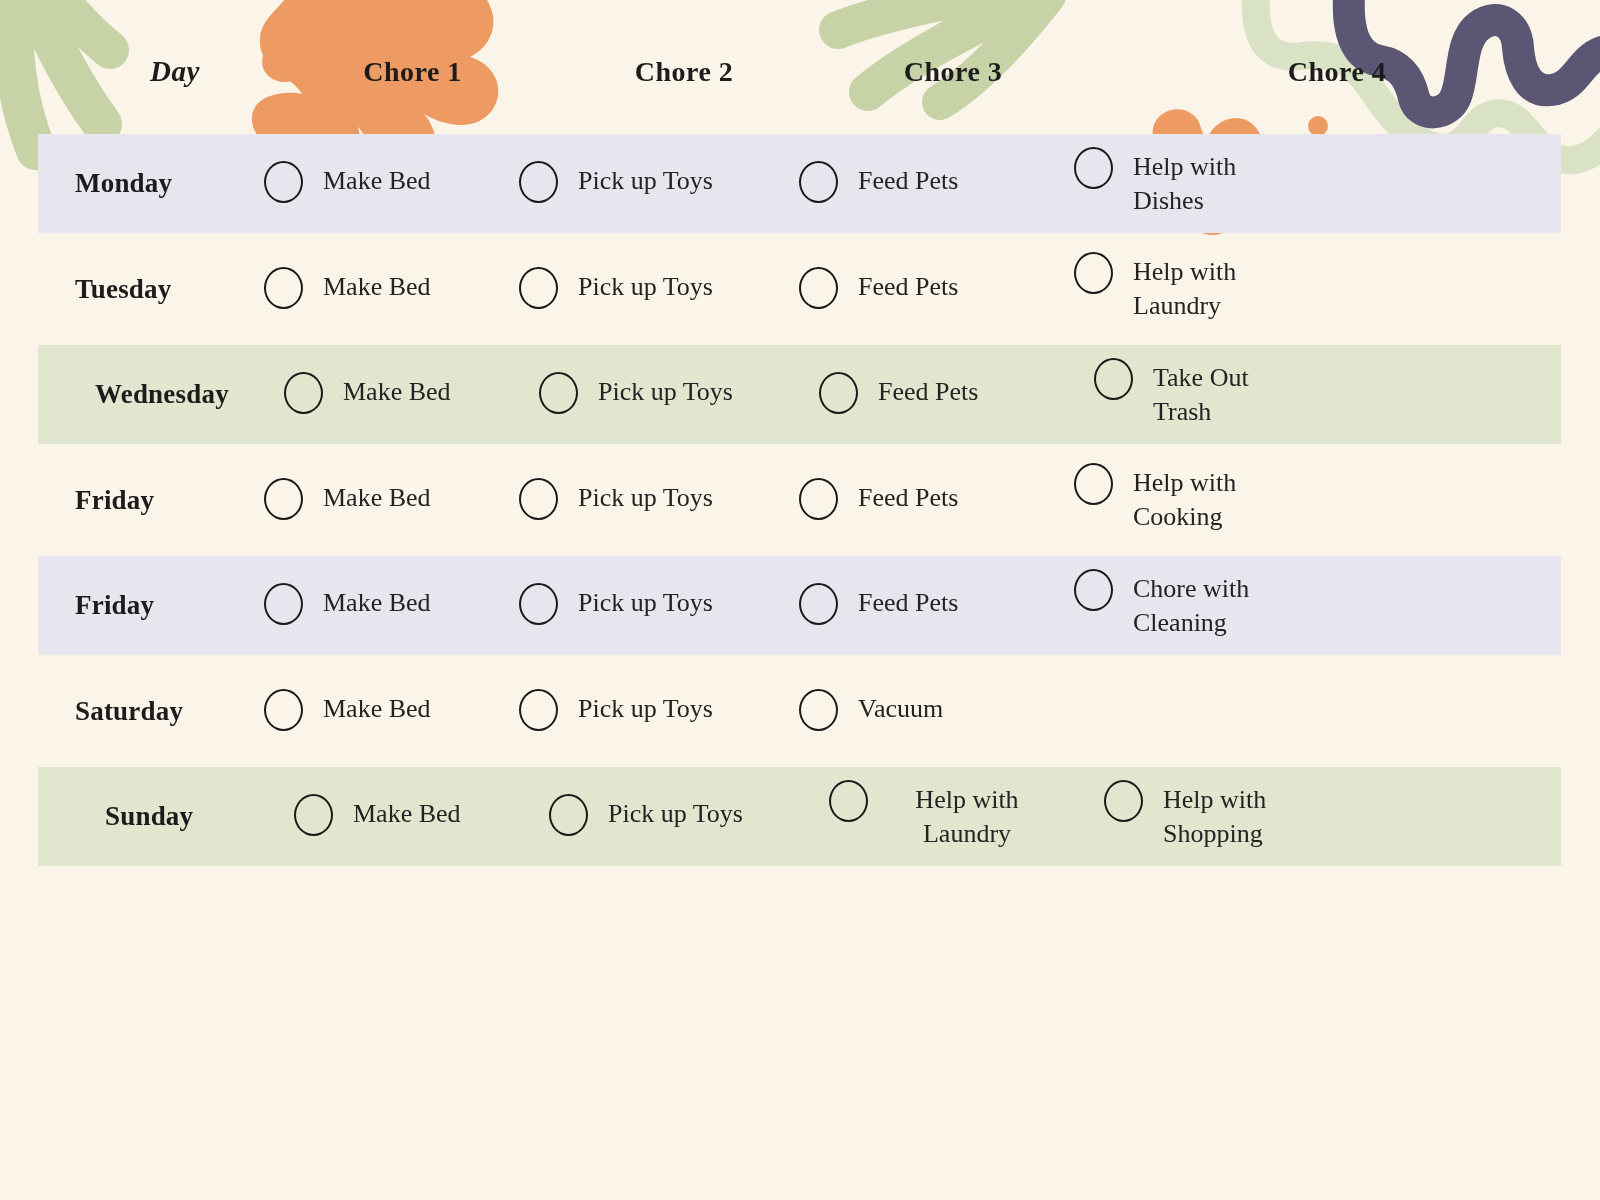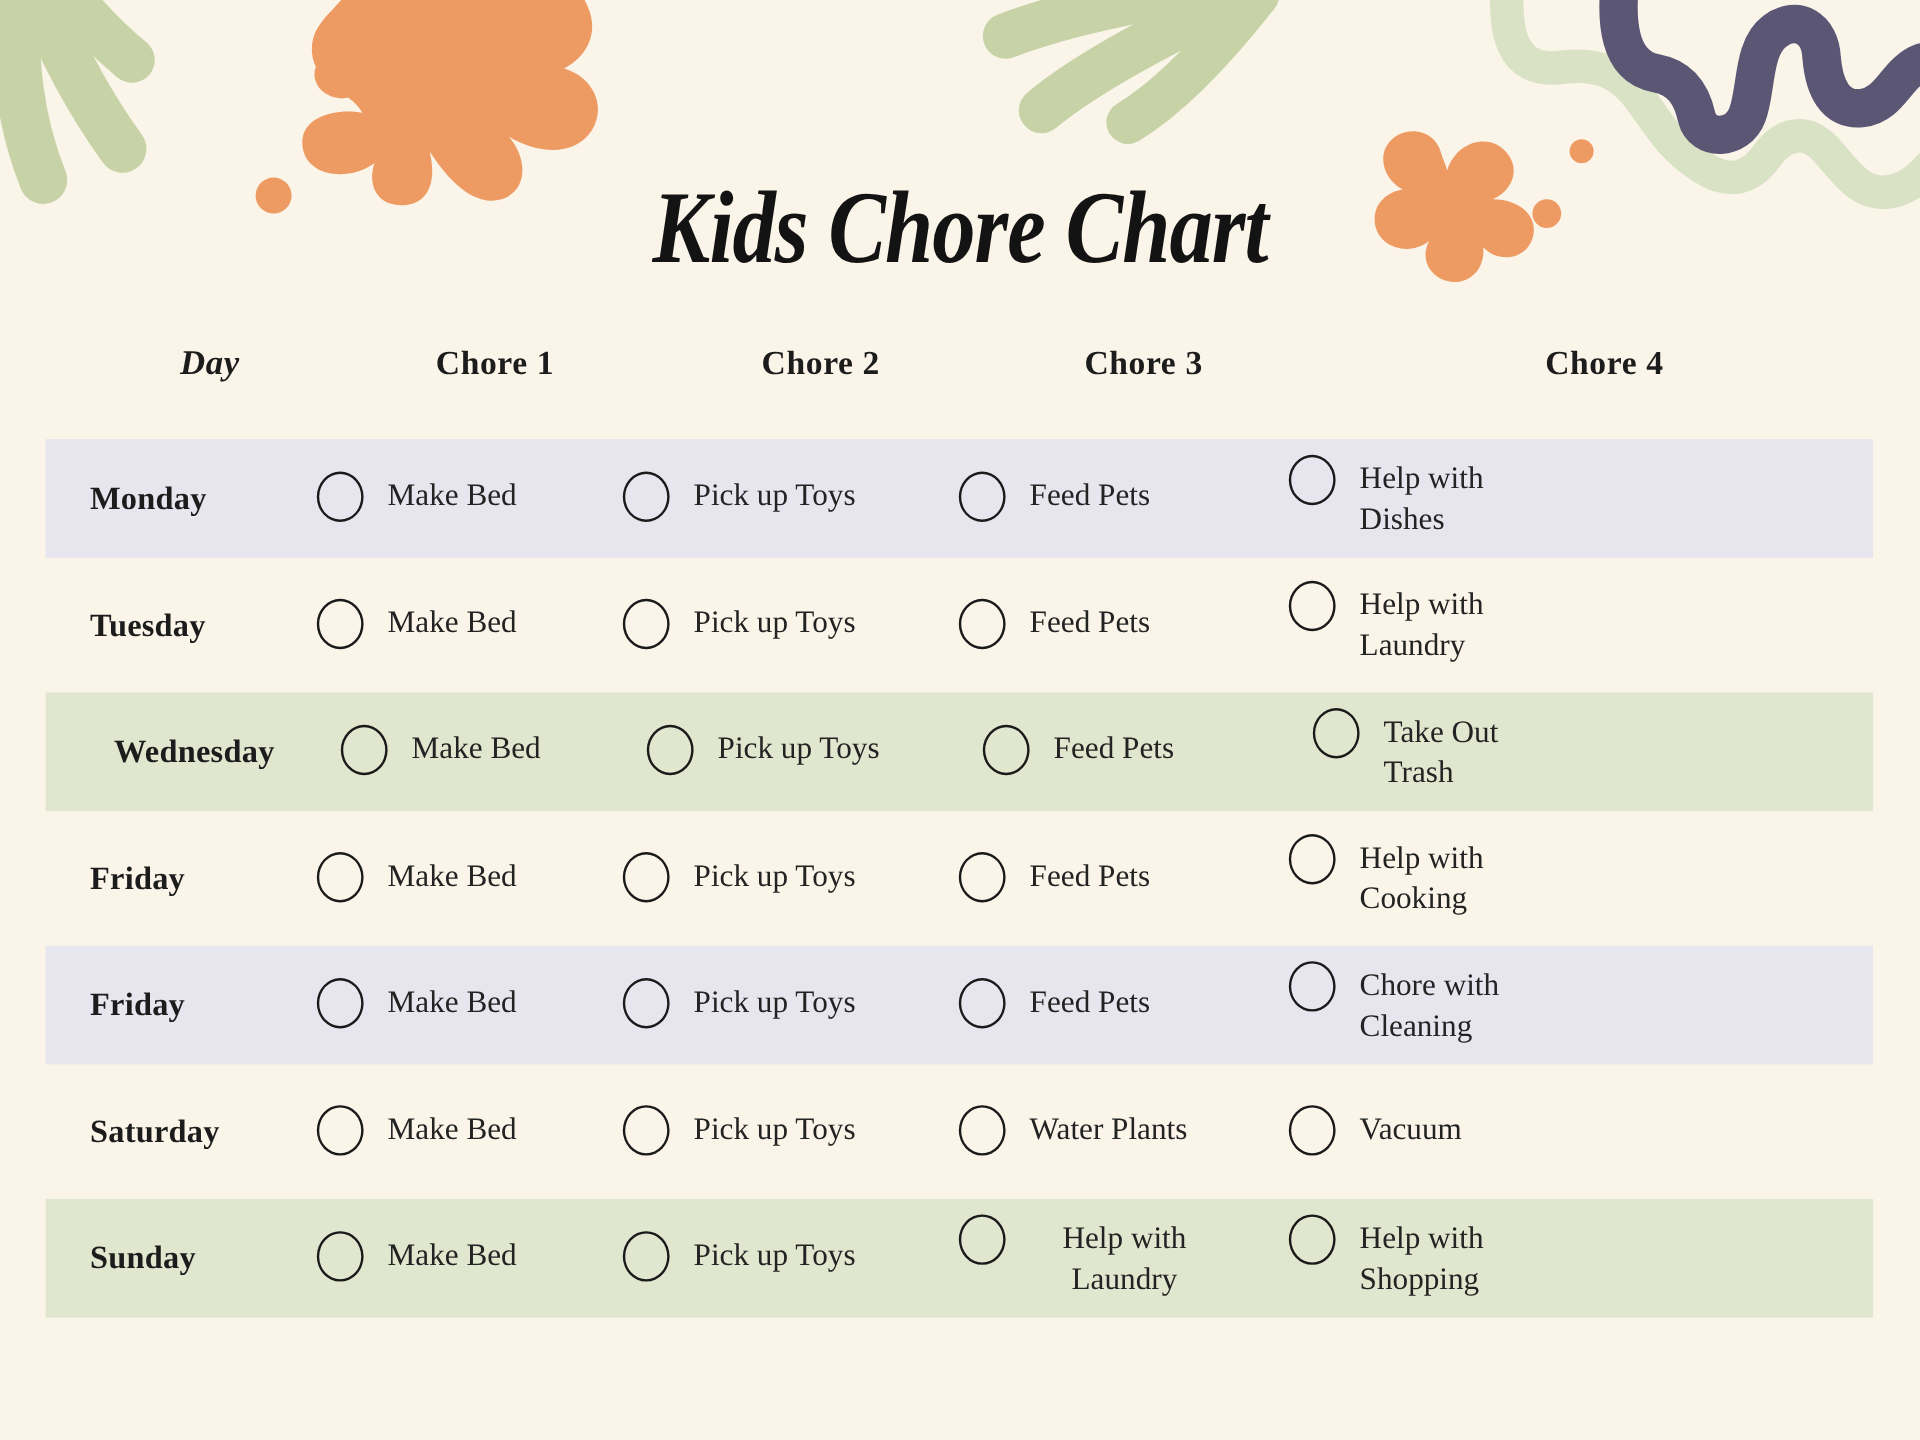--- a/index.html
+++ b/index.html
@@ -92,23 +92,20 @@
     <g>
       <path class="orange-fill" d="M 1206,142 C 1214,116 1244,110 1257,129 C 1267,143 1259,160 1244,166
         C 1266,166 1283,180 1277,199 C 1271,217 1248,219 1236,206 C 1238,225 1223,239 1205,234
         C 1189,229 1184,213 1191,201 C 1173,214 1150,206 1146,188 C 1143,171 1155,160 1169,158
         C 1153,150 1147,129 1159,117 C 1173,103 1197,109 1201,128 C 1203,134 1205,138 1206,142 Z"></path>
       <circle class="orange-fill" cx="1318" cy="126" r="10"></circle>
       <circle class="orange-fill" cx="1289" cy="178" r="12"></circle>
     </g>
   </svg>
 
-  <h1 class="title">
-    <span>Kids Chore Chart</span>
-  </h1>
 
   <div class="chart">
     <div class="header-row grid-cols">
       <div class="hcell day-h">Day</div>
       <div class="hcell h1">Chore 1</div>
       <div class="hcell h2">Chore 2</div>
       <div class="hcell h3">Chore 3</div>
       <div class="hcell h4">Chore 4</div>
     </div>
     <div>
@@ -215,31 +212,27 @@
   <div class="row grid-cols">
     <div class="cell day">Saturday</div>
     <div class="cell chore c1">
       <span class="circle"></span>
       <span class="chore-label">Make Bed</span>
     </div>
     <div class="cell chore c2">
       <span class="circle"></span>
       <span class="chore-label">Pick up Toys</span>
     </div>
-    <div class="cell chore c3">
-      <span class="circle"></span>
-      <span class="chore-label">Water Plants</span>
-    </div>
     <div class="cell chore c4">
       <span class="circle"></span>
       <span class="chore-label">Vacuum</span>
     </div>
   </div>
 
-  <div class="row grid-cols" style="background-image: linear-gradient(rgb(225, 230, 206), rgb(225, 230, 206));">
+  <div class="row grid-cols" style="background-image: linear-gradient(rgb(225, 230, 206), rgb(225, 230, 206)); padding-left: 30px;">
     <div class="cell day">Sunday</div>
     <div class="cell chore c1">
       <span class="circle"></span>
       <span class="chore-label">Make Bed</span>
     </div>
     <div class="cell chore c2">
       <span class="circle"></span>
       <span class="chore-label">Pick up Toys</span>
     </div>
     <div class="cell chore c3">

